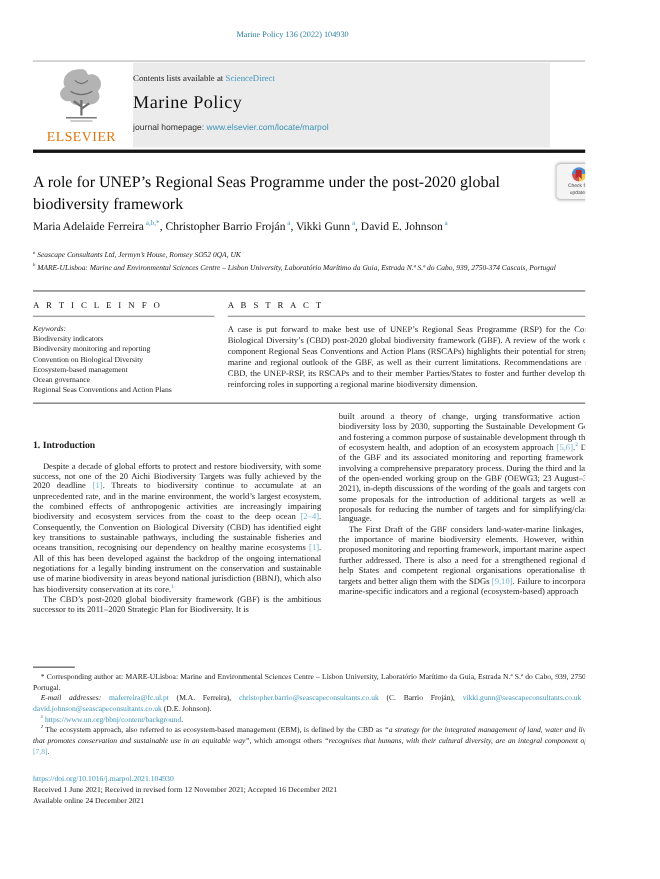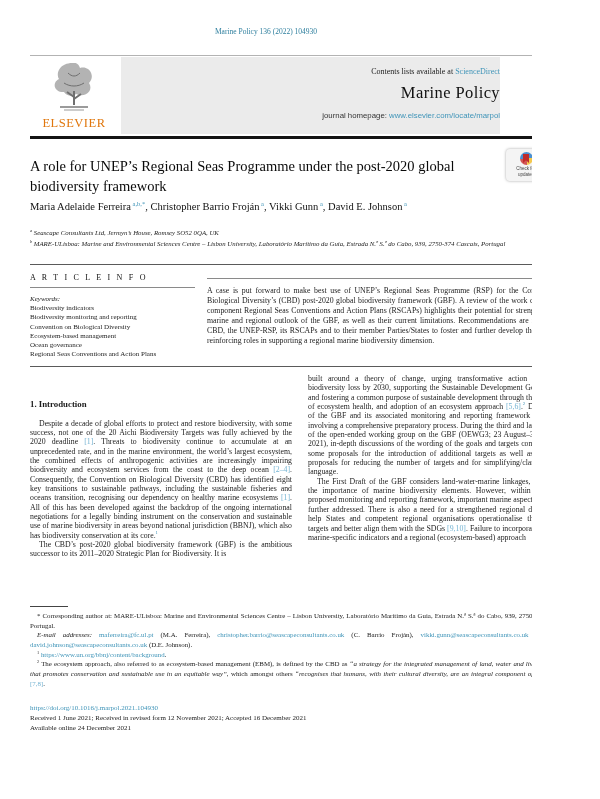--- a/index.html
+++ b/index.html
@@ -4,21 +4,21 @@
 <style>
   html,body{margin:0;padding:0;background:#ffffff;}
   .page{position:relative;width:532px;height:799px;background:#fff;overflow:hidden;
         font-family:"Liberation Serif",serif;color:#1c1c1c;}
   .journal-ref{position:absolute;top:27px;left:0;width:100%;text-align:center;
         font-size:7.5px;color:#2e7f9e;}
   
   .banner{position:absolute;top:55px;left:30px;width:540px;height:79px;border-top:1px solid #b3b3b3;}
   .logo{position:absolute;left:0;top:5px;width:88px;height:72px;text-align:center;}
   .logo-text{font-size:12.5px;color:#e0760c;letter-spacing:0.5px;margin-top:-1px;}
-  .graybox{position:absolute;left:91px;top:1px;width:379px;height:77px;background:#ebebeb;text-align:right;}
+  .graybox{position:absolute;left:91px;top:1px;width:379px;height:77px;background:#ebebeb;text-align:left;}
   .gb-line1{margin-top:10px;font-size:8px;color:#222;}
   .gb-title{margin-top:7px;font-size:16.5px;letter-spacing:0.4px;color:#111;}
   .gb-homepage{margin-top:8px;font-size:7.8px;font-family:"Liberation Sans",sans-serif;color:#333;}
   .seg{white-space:pre-wrap;}
   .seg-link{color:#3f94b8;}
   .seg-cite{color:#74b3d2;}
   .seg-em{font-style:italic;}
   sup{font-size:62%;line-height:0;}
   .seg-suplink{color:#3f94b8;}
   .cover{position:absolute;right:0;top:1px;width:66px;height:77px;
@@ -127,20 +127,21 @@
     <div class="kw-label">Keywords:</div>
     <div class="kw">Biodiversity indicators</div>
     <div class="kw">Biodiversity monitoring and reporting</div>
     <div class="kw">Convention on Biological Diversity</div>
     <div class="kw">Ecosystem-based management</div>
     <div class="kw">Ocean governance</div>
     <div class="kw">Regional Seas Conventions and Action Plans</div>
   </div>
 
   <div class="ia-right">
+    <div class="ia-heading">A B S T R A C T</div>
     <div class="ia-rule"></div>
     <div class="abstract-text">A case is put forward to make best use of UNEP’s Regional Seas Programme (RSP) for the Convention on Biological Diversity’s (CBD) post-2020 global biodiversity framework (GBF). A review of the work of the RSP’s component Regional Seas Conventions and Action Plans (RSCAPs) highlights their potential for strengthening the marine and regional outlook of the GBF, as well as their current limitations. Recommendations are made to the CBD, the UNEP-RSP, its RSCAPs and to their member Parties/States to foster and further develop their mutually reinforcing roles in supporting a regional marine biodiversity dimension.</div>
   </div>
 
   <div class="rule-thin" style="top:366px;"></div>
 
   <div class="col col-left">
     <div class="sec-heading">1. Introduction</div>
     <p class="indent"><span class="seg seg-text">Despite a decade of global efforts to protect and restore biodiversity, with some success, not one of the 20 Aichi Biodiversity Targets was fully achieved by the 2020 deadline </span><span class="seg seg-cite">[1]</span><span class="seg seg-text">. Threats to biodiversity continue to accumulate at an unprecedented rate, and in the marine environment, the world’s largest ecosystem, the combined effects of anthropogenic activities are increasingly impairing biodiversity and ecosystem services from the coast to the deep ocean </span><span class="seg seg-cite">[2–4]</span><span class="seg seg-text">. Consequently, the Convention on Biological Diversity (CBD) has identified eight key transitions to sustainable pathways, including the sustainable fisheries and oceans transition, recognising our dependency on healthy marine ecosystems </span><span class="seg seg-cite">[1]</span><span class="seg seg-text">. All of this has been developed against the backdrop of the ongoing international negotiations for a legally binding instrument on the conservation and sustainable use of marine biodiversity in areas beyond national jurisdiction (BBNJ), which also has biodiversity conservation at its core.</span><sup class="seg seg-suplink">1</sup></p>
     <p class="indent"><span class="seg seg-text">The CBD’s post-2020 global biodiversity framework (GBF) is the ambitious successor to its 2011–2020 Strategic Plan for Biodiversity. It is</span></p>

